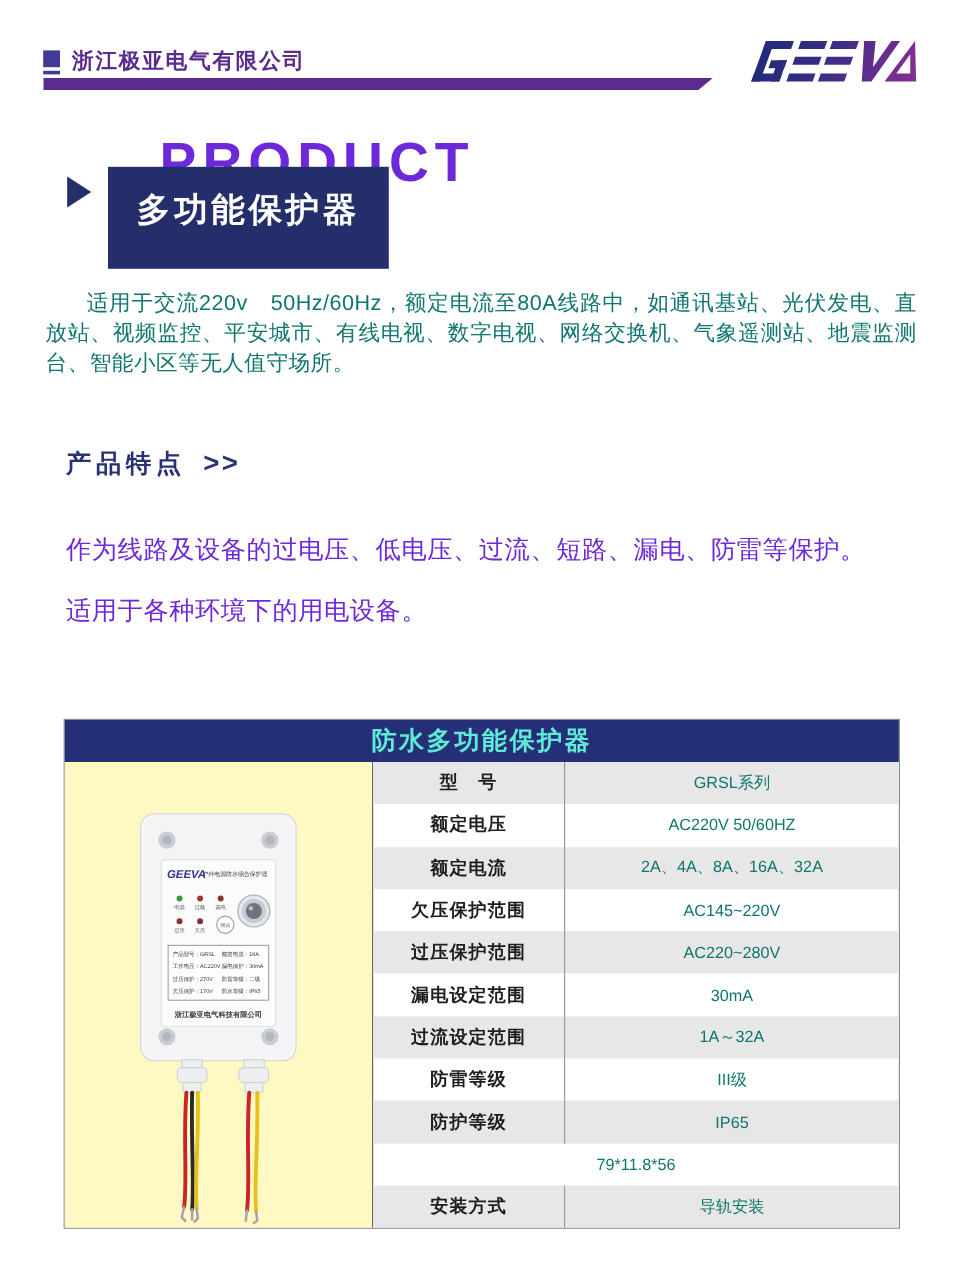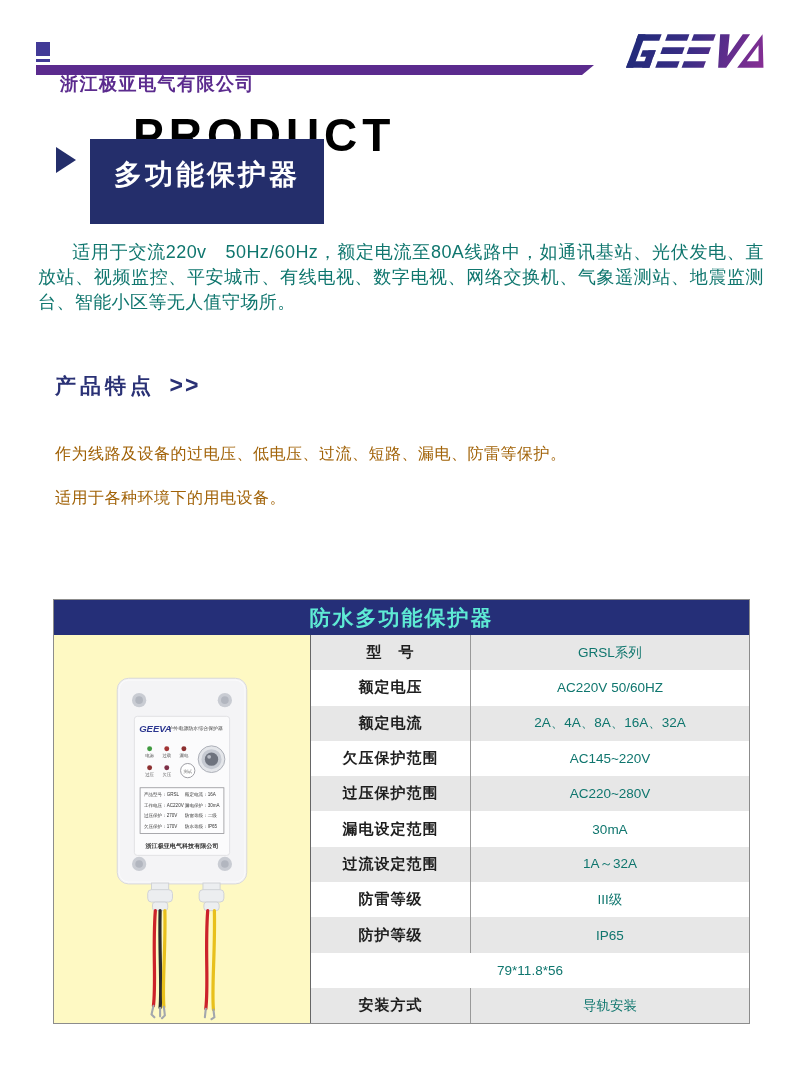--- a/index.html
+++ b/index.html
@@ -3,43 +3,43 @@
 <meta charset="utf-8">
 <style>
   html,body{margin:0;padding:0;background:#fff;}
   .page{position:relative;width:800px;height:1070px;background:#ffffff;overflow:hidden;
         font-family:"Liberation Sans","DejaVu Sans",sans-serif;color:#1c1c1c;}
 
   
   .logo-mark{position:absolute;left:36px;top:42px;width:14px;height:14px;background:#423a97;}
   .logo-mark-line{position:absolute;left:36px;top:59px;width:14px;height:3px;background:#423a97;}
   .company-name{position:absolute;left:60px;top:39px;font-size:18px;font-weight:bold;
-                color:#5b2b8e;letter-spacing:1.5px;margin-top:33px;}
+                color:#5b2b8e;letter-spacing:1.5px;}
   .purple-bar{position:absolute;left:36px;top:65px;width:558px;height:10px;background:#5b2b8e;
               clip-path:polygon(0 0,100% 0,calc(100% - 12px) 100%,0 100%);}
   .logo-svg{position:absolute;right:32px;top:24px;}
 
   
   .watermark{position:absolute;left:133px;top:108px;font-size:46px;font-weight:bold;
-             color:#000000;letter-spacing:5px;z-index:0;}
+             color:#6d28d9;letter-spacing:5px;z-index:0;}
   .tri-bullet{position:absolute;left:56px;top:147px;width:0;height:0;z-index:1;
               border-left:20px solid #242e6b;border-top:13px solid transparent;border-bottom:13px solid transparent;}
   .title-box{position:absolute;left:90px;top:139px;height:61px;line-height:47px;z-index:1;
              background:#242e6b;color:#fff;font-size:28px;font-weight:bold;letter-spacing:3px;
              padding:12px 24px;}
 
   
   .intro{position:absolute;left:38px;top:222px;width:726px;font-size:18px;line-height:25px;
          color:#0f766e;text-align:justify;text-indent:1.9em;letter-spacing:0.4px;}
 
   
   .features-heading{position:absolute;left:55px;top:372px;color:#2a3175;font-weight:bold;}
   .features-heading .h-text{font-size:21px;letter-spacing:4px;}
   .features-heading .h-arrows{font-size:23px;letter-spacing:2px;margin-left:10px;}
-  .feature-list{position:absolute;left:55px;top:444px;font-size:16px;color:#a16207;}
+  .feature-list{position:absolute;left:55px;top:444px;font-size:21px;color:#6d28d9;}
   .feature-list .feature-item{margin-bottom:23px;letter-spacing:0.5px;}
 
   
   .spec-table{position:absolute;left:53px;top:599px;width:697px;border:1px solid #8c8c8c;
               box-sizing:border-box;}
   .spec-header{height:35px;line-height:35px;background:#252f78;color:#5eead4;text-align:center;
                font-size:21px;font-weight:bold;letter-spacing:2px;}
   .spec-body{display:flex;}
   .spec-image-cell{width:257px;border-right:1px solid #666;box-sizing:border-box;
                    display:flex;align-items:flex-end;justify-content:center;background:#fef9c3;}

